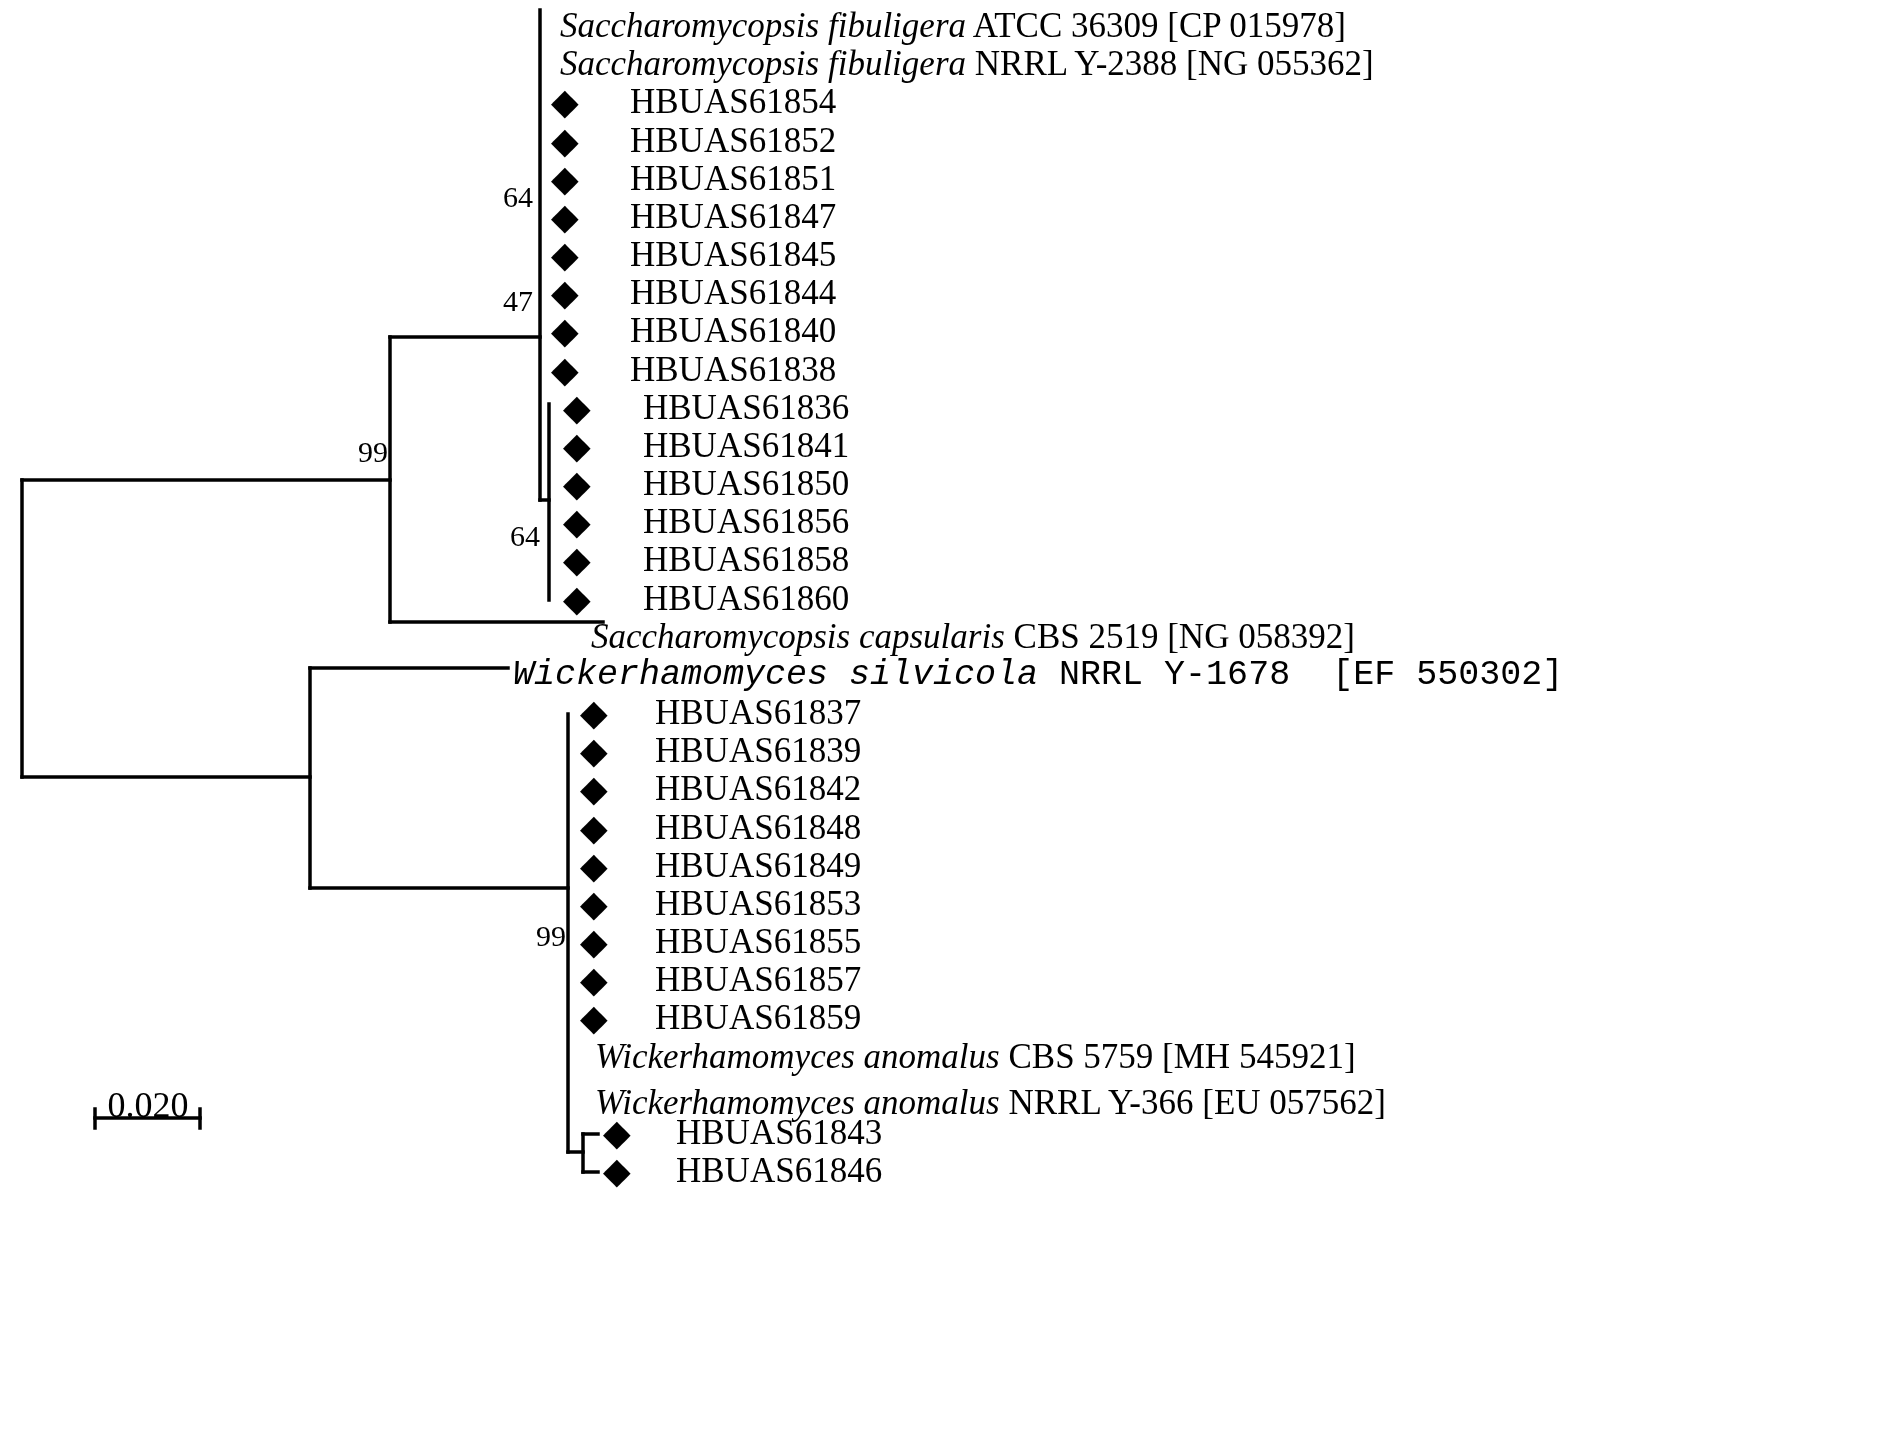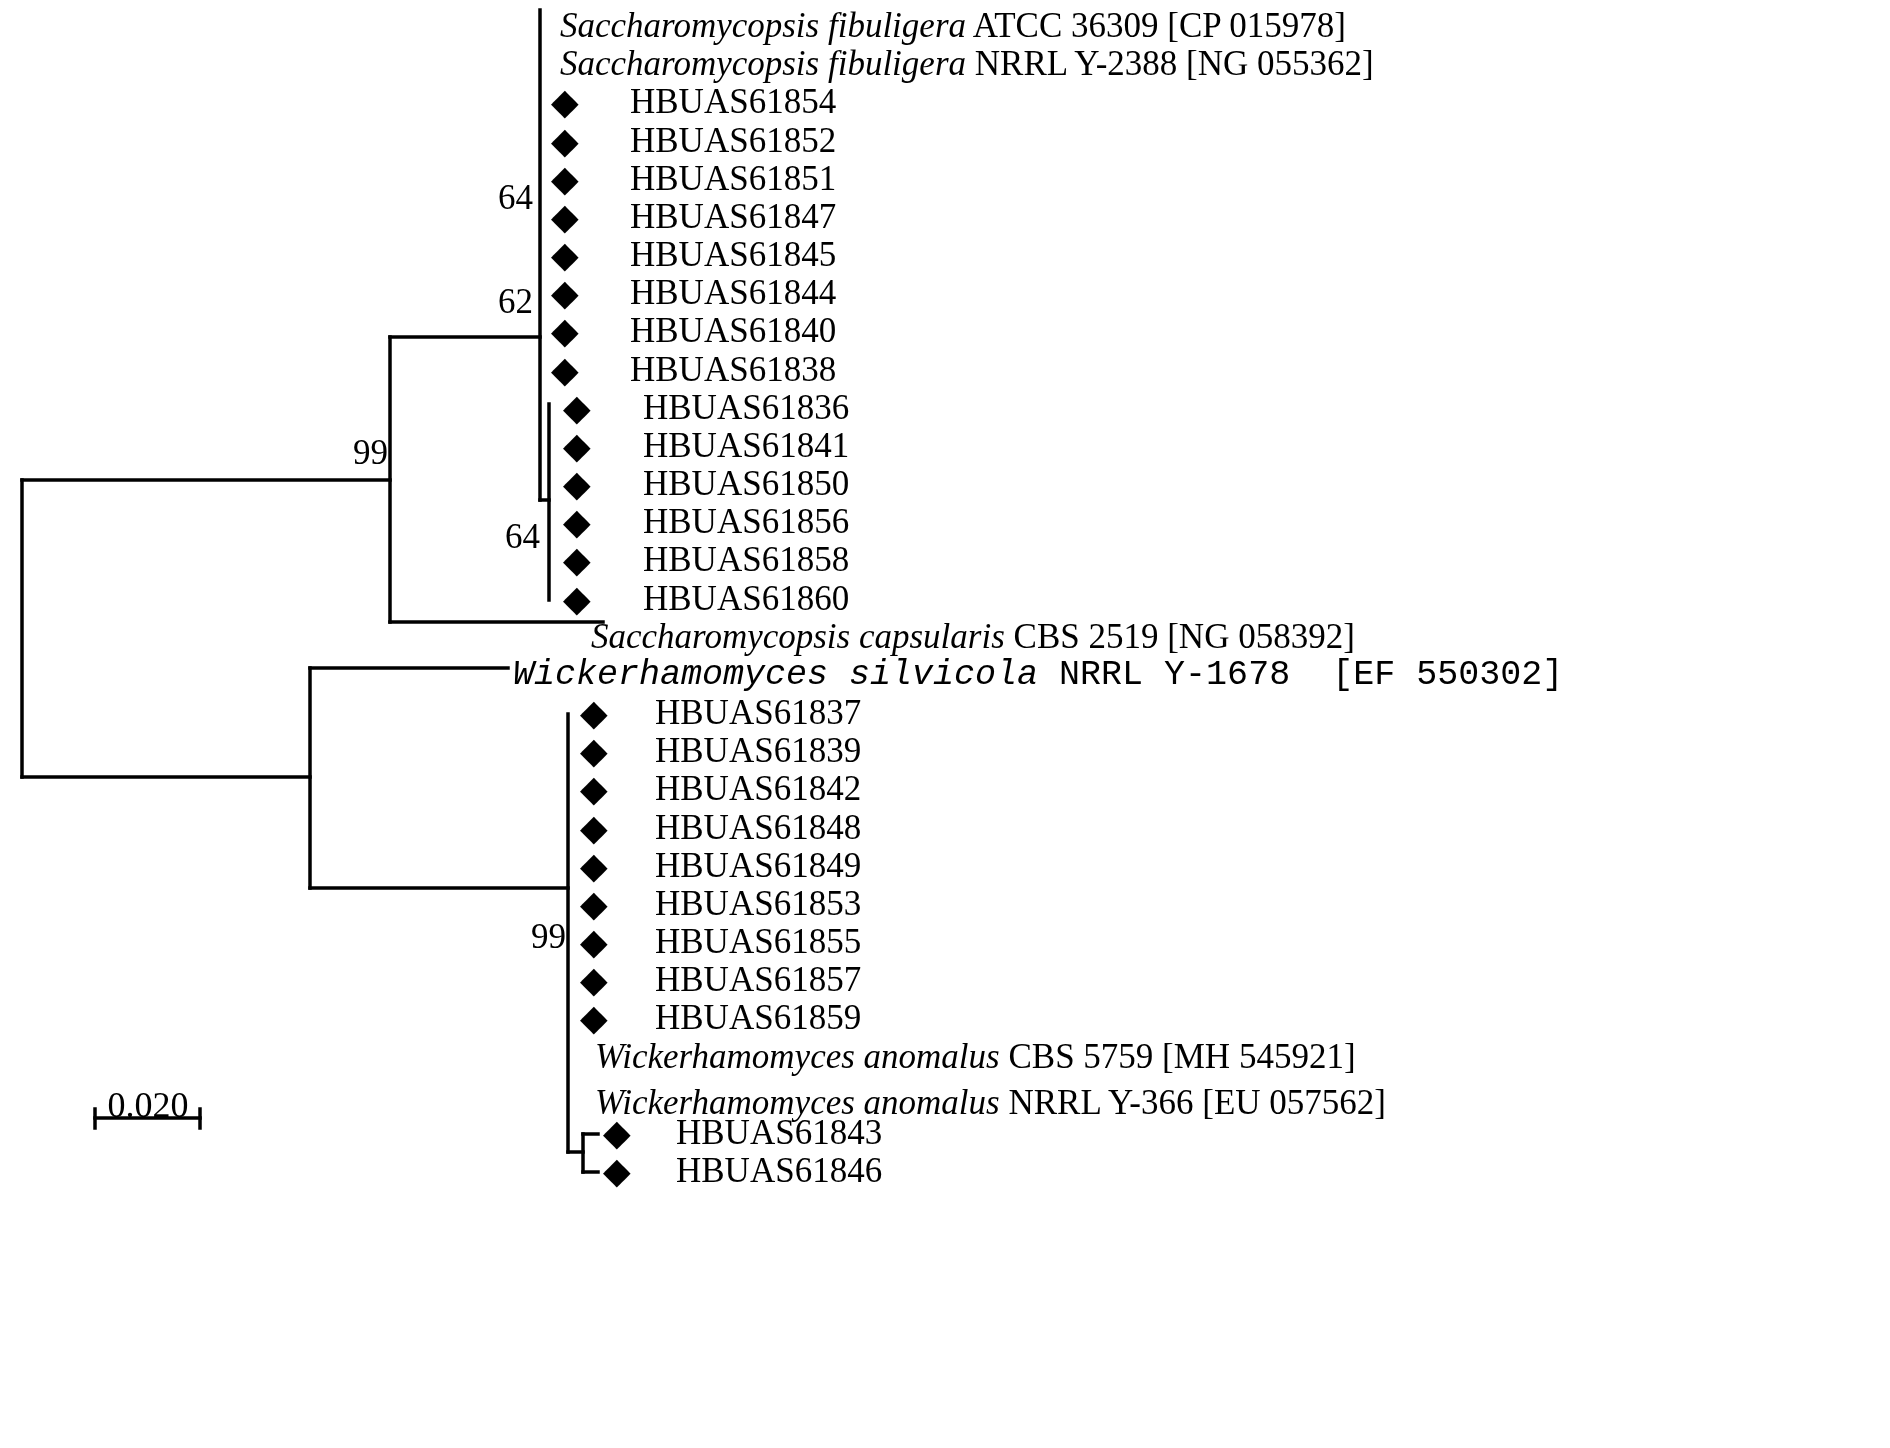--- a/index.html
+++ b/index.html
@@ -34,21 +34,21 @@
   .diamond {
     position: absolute;
     transform: translateY(-52%);
     font-size: 36px;
     line-height: 1;
     color: #000000;
   }
   .bootstrap {
     position: absolute;
     transform: translate(-100%, -50%);
-    font-size: 35px;
+    font-size: 30px;
     line-height: 1;
     color: #000000;
   }
   .scale-label {
     position: absolute;
     transform: translateX(-50%);
     font-size: 36px;
     line-height: 1;
     color: #000000;
   }
@@ -132,19 +132,19 @@
       <span class="taxon-label" style="left: 655px; top: 1019px;"><span class="sci"></span><span>HBUAS61859</span></span>
       <span class="taxon-label" style="left: 595px; top: 1058px;"><span class="sci">Wickerhamomyces anomalus</span><span> CBS 5759 [MH 545921]</span></span>
       <span class="taxon-label" style="left: 595px; top: 1096px; margin-top: 8px;"><span class="sci">Wickerhamomyces anomalus</span><span> NRRL Y-366 [EU 057562]</span></span>
       <span class="diamond" style="left: 603px; top: 1134px;">◆</span>
       <span class="taxon-label" style="left: 676px; top: 1134px;"><span class="sci"></span><span>HBUAS61843</span></span>
       <span class="diamond" style="left: 603px; top: 1172px;">◆</span>
       <span class="taxon-label" style="left: 676px; top: 1172px;"><span class="sci"></span><span>HBUAS61846</span></span>
     </div>
   <div id="bootstrap-layer">
       <span class="bootstrap" style="left: 533px; top: 197px;">64</span>
-      <span class="bootstrap" style="left: 533px; top: 301px;">62</span>
+      <span class="bootstrap" style="left: 533px; top: 301px;">47</span>
       <span class="bootstrap" style="left: 388px; top: 452px;">99</span>
       <span class="bootstrap" style="left: 540px; top: 536px;">64</span>
       <span class="bootstrap" style="left: 566px; top: 936px;">99</span>
     </div>
   <div class="scale-label" style="left:148px; top:1087px;">0.020</div>
 </div>
 
 </body></html>

